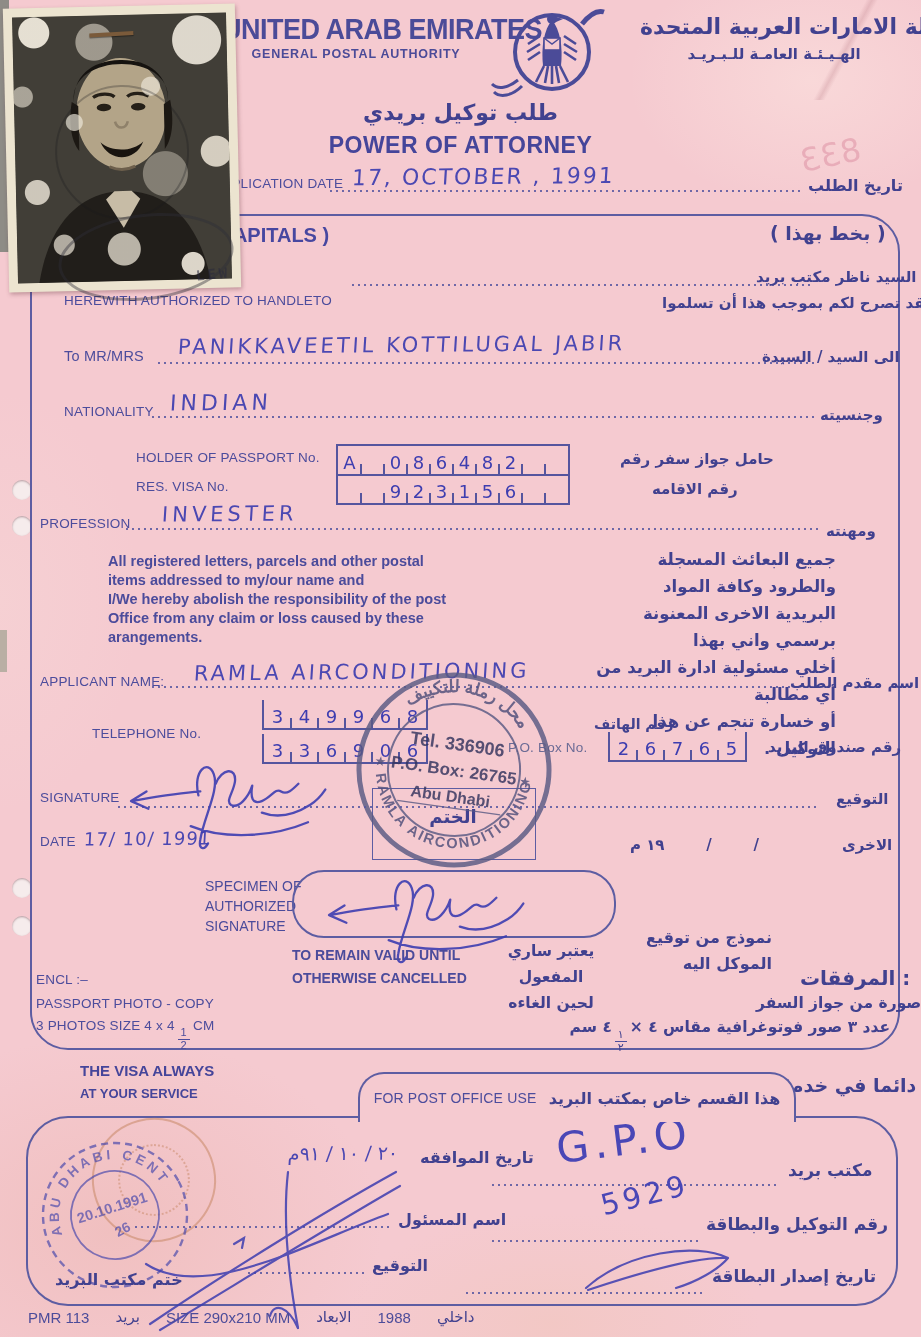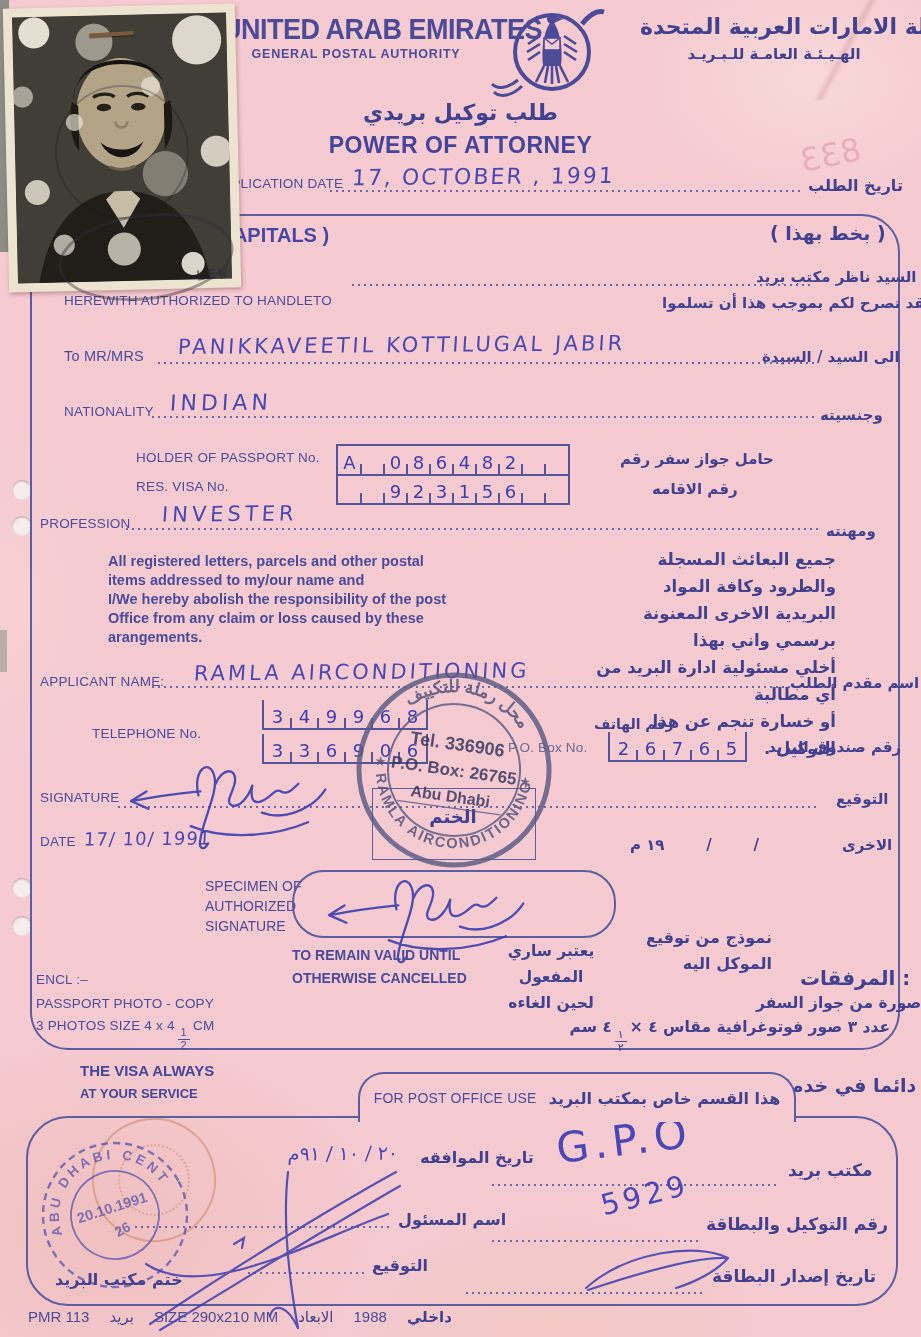--- a/index.html
+++ b/index.html
@@ -323,27 +323,27 @@
 
   <div class="ar abs" style="left:712px;top:1266px;font-size:17px;">تاريخ إصدار البطاقة</div>
   <div class="dots abs" style="left:466px;top:1280px;width:240px;height:14px;"></div>
   <svg class="abs" style="left:578px;top:1238px;" width="160" height="64" viewBox="0 0 160 64">
     <g stroke="#3d3db0" stroke-width="2.2" fill="none" stroke-linecap="round" opacity=".85">
       <path d="M8,50 C48,14 118,4 150,20 C118,18 58,36 10,52"></path>
       <path d="M150,20 C140,32 118,44 98,50"></path>
     </g>
   </svg>
 
-  <div class="abs" style="left:28px;top:1308px;display:flex;gap:20px;align-items:flex-start;font-size:15px;color:#4c4c9a;">
+  <div class="abs" style="left:28px;top:1308px;display:flex;gap:26px;align-items:center;font-size:15px;color:#4c4c9a;">
     <span>PMR 113</span>
     <span class="ar" style="font-weight:400;">بريد</span>
     <span>SIZE 290x210 MM</span>
     <span class="ar" style="font-weight:400;">الابعاد</span>
     <span>1988</span>
-    <span class="ar" style="font-weight:700;">داخلي</span>
+    <span class="ar" style="font-weight:400;">داخلي</span>
   </div>
 
   <div class="abs photo" style="left:6px;top:6px;">
     <div class="photo-inner">
       <svg width="100%" height="100%" viewBox="0 0 100 130" preserveAspectRatio="none">
         <rect width="100" height="130" fill="#413e37"></rect>
         <path d="M10,130 C16,96 34,86 50,86 C66,86 84,96 90,130 Z" fill="#211e1a"></path>
         <path d="M42,90 L50,104 L58,90 L54,86 L46,86 Z" fill="#c7bca6"></path>
         <ellipse cx="50" cy="48" rx="21" ry="27" fill="#b3a488"></ellipse>
         <path d="M28,42 C26,18 74,18 72,42 C72,30 64,22 50,22 C36,22 28,30 28,42 Z" fill="#161310"></path>

